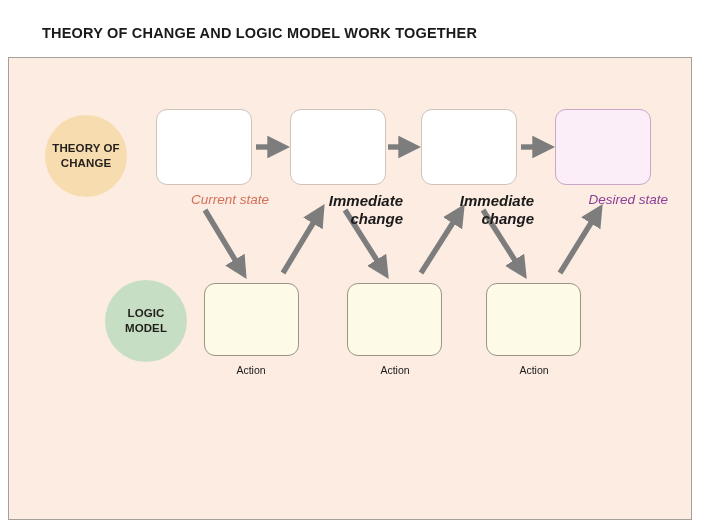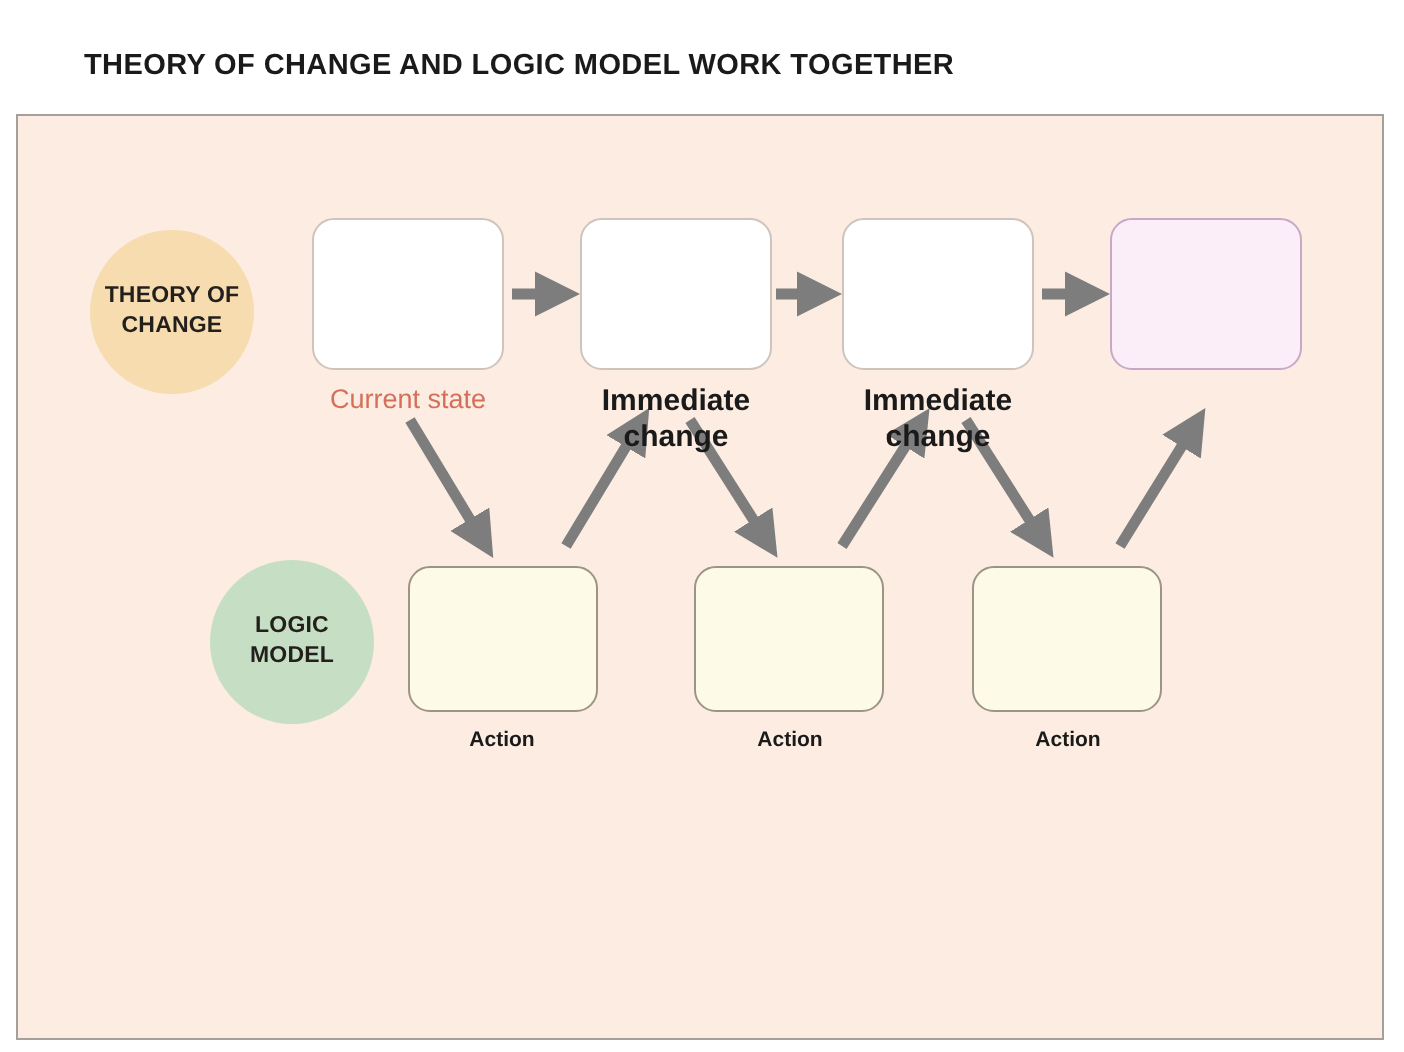--- a/index.html
+++ b/index.html
@@ -96,22 +96,23 @@
   }
   #stage-box-0 { left: 147px; }
   #stage-box-1 { left: 281px; }
   #stage-box-2 { left: 412px; }
   #stage-box-3 { left: 546px; }
 
   .stage-label {
     position: absolute;
     top: 134px;
     width: 130px;
-    text-align: center;
+    text-align: right;
     line-height: 1.22;
+    font-style: italic;
   }
   .stage-label.accent-current {
     font-size: 13.5px;
     font-weight: normal;
     color: #d4705a;
   }
   .stage-label.accent-desired {
     font-size: 13.5px;
     font-weight: normal;
     color: #8c3f98;
@@ -140,21 +141,21 @@
   #action-box-0 { left: 195px; }
   #action-box-1 { left: 338px; }
   #action-box-2 { left: 477px; }
 
   .action-label {
     position: absolute;
     top: 306px;
     width: 120px;
     text-align: center;
     font-size: 10.5px;
-    font-weight: bold;
+    font-weight: normal;
     color: #1a1a1a;
   }
   #action-label-0 { left: 182px; }
   #action-label-1 { left: 326px; }
   #action-label-2 { left: 465px; }
 
   
   #diagram-caption {
     position: absolute;
     left: 0;
@@ -220,20 +221,23 @@
     <span>Current state</span>
   </div>
   <div class="stage-label neutral" id="stage-label-1">
     <span>Immediate</span><br>
     <span>change</span>
   </div>
   <div class="stage-label neutral" id="stage-label-2">
     <span>Immediate</span><br>
     <span>change</span>
   </div>
+  <div class="stage-label accent-desired" id="stage-label-3">
+    <span>Desired state</span>
+  </div>
 
   <div class="action-box" id="action-box-0"></div>
   <div class="action-box" id="action-box-1"></div>
   <div class="action-box" id="action-box-2"></div>
 
   <div class="action-label" id="action-label-0">Action</div>
   <div class="action-label" id="action-label-1">Action</div>
   <div class="action-label" id="action-label-2">Action</div>
 
 

